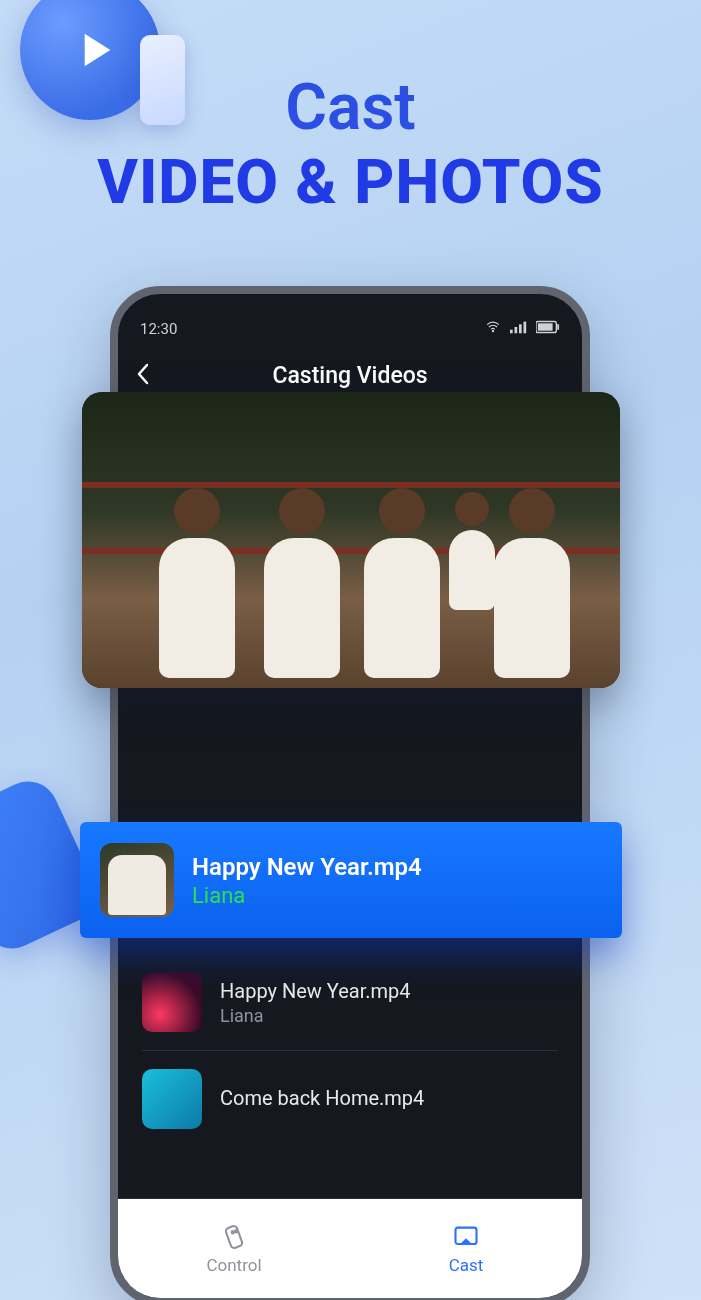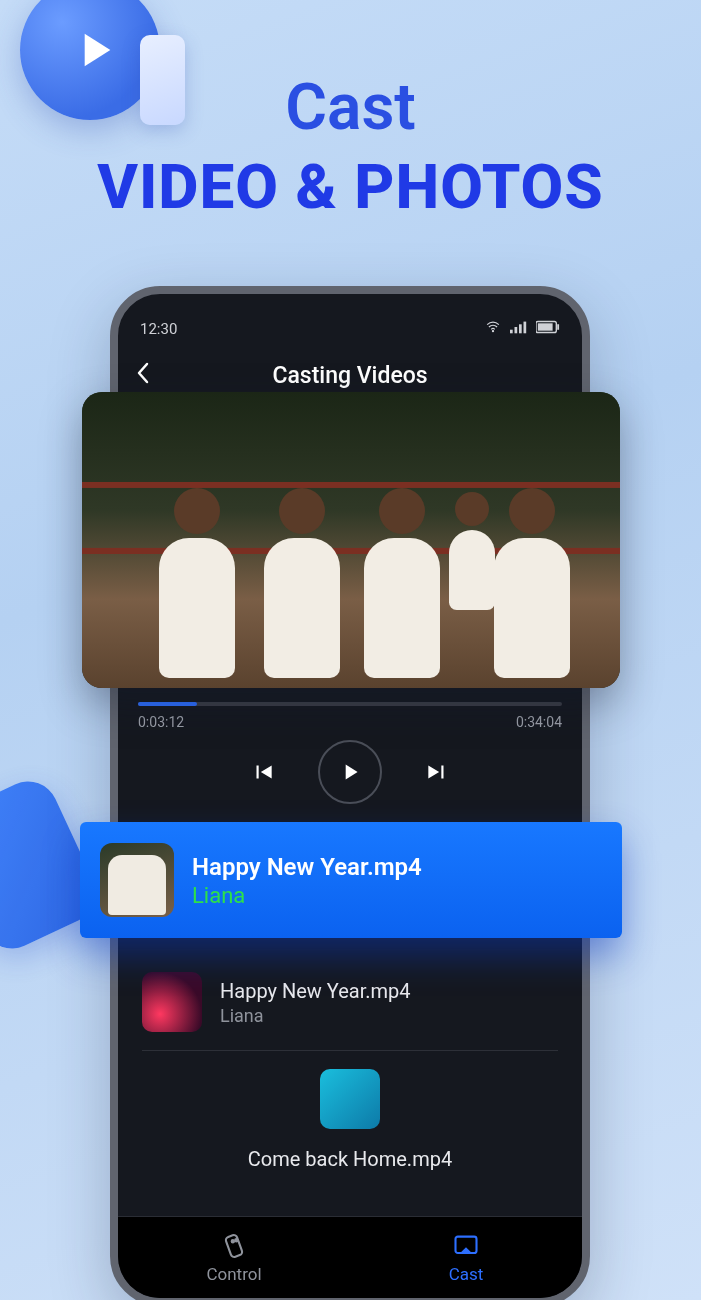--- a/index.html
+++ b/index.html
@@ -64,21 +64,20 @@
   left: 0;
   right: 0;
   text-align: center;
 }
 .headline .l1 {
   font-size: 64px;
   font-weight: 600;
   color: #2a4fe2;
 }
 .headline .l2 {
-  margin-top: 5px;
   font-size: 62px;
   font-weight: 800;
   letter-spacing: 1px;
   color: #203ae6;
 }
 
 
 .phone {
   position: absolute;
   left: 110px;
@@ -96,20 +95,21 @@
   justify-content: space-between;
   align-items: center;
   padding: 26px 22px 4px;
   color: #cfd1d6;
   font-size: 15px;
 }
 .status-bar .right { display: flex; gap: 8px; align-items: center; }
 
 .screen-header {
   display: flex;
+  align-items: center;
   padding: 20px 18px 10px;
   color: #fff;
 }
 .screen-header .back { width: 30px; }
 .screen-header .title {
   flex: 1;
   text-align: center;
   font-size: 23px;
   font-weight: 500;
   margin-left: -30px;
@@ -198,36 +198,36 @@
   position: absolute;
   top: 660px;
   left: 0; right: 0;
   padding: 0 24px;
 }
 .list-item {
   display:flex; align-items:center; gap:18px;
   padding: 18px 0;
   border-bottom: 1px solid #2d3038;
 }
-.list-item:last-child { border-bottom: none; flex-direction: column; }
+.list-item:last-child { border-bottom: none; }
 .list-item .thumb {
   width: 60px; height: 60px; border-radius: 10px;
 }
 .t0{ background: radial-gradient(circle at 30% 70%, #ff3860 0%, #3a0a28 70%);}
 .t1{ background: linear-gradient(135deg,#1fb0b0 0%, #e8c21a 50%, #e83a7a 100%);}
 .t2{ background: linear-gradient(135deg,#1abedd,#0d7aa8);}
 .list-item .meta .title{ color:#e8e9ed; font-size:20px; }
 .list-item .meta .sub{ color:#8f939c; font-size:18px; margin-top:2px;}
 
 
 .bottom-nav {
   position:absolute;
   left:0; right:0; bottom:0;
-  height: 82px;
-  background:#000000;
+  height: 100px;
+  background:#ffffff;
   border-top:1px solid #2a2d35;
   display:flex;
 }
 .nav-item{
   flex:1;
   display:flex; flex-direction:column; align-items:center; justify-content:center;
   gap:4px;
   color:#8f939c;
   font-size:17px;
 }
@@ -286,46 +286,20 @@
 
   <div class="screen-header">
     <span class="back">
       <svg width="14" height="22" viewBox="0 0 14 22" fill="none" stroke="#fff" stroke-width="2.5" stroke-linecap="round" stroke-linejoin="round">
           <path d="M11 2L3 11l8 9"></path>
         </svg>
     </span>
     <span class="title">Casting Videos</span>
   </div>
 
-  <div class="player">
-    <div class="progress">
-        <div class="fill"></div>
-      </div>
-    <div class="times">
-      <span>0:03:12</span>
-      <span>0:34:04</span>
-    </div>
-    <div class="controls">
-      <span class="ctrl">
-        <svg width="26" height="26" viewBox="0 0 24 24" fill="#fff">
-            <path d="M6 6h2v12H6zM20 6v12l-10-6z"></path>
-          </svg>
-      </span>
-      <span class="ctrl play-btn">
-        <svg width="26" height="26" viewBox="0 0 24 24" fill="#fff">
-            <path d="M8 5v14l11-7z"></path>
-          </svg>
-      </span>
-      <span class="ctrl">
-        <svg width="26" height="26" viewBox="0 0 24 24" fill="#fff">
-            <path d="M16 6h2v12h-2zM4 6v12l10-6z"></path>
-          </svg>
-      </span>
-    </div>
-  </div>
 
   <div class="list">
     <div class="list-item">
       <div class="thumb t0"></div>
       <div class="meta">
         <div class="title">Happy New Year.mp4</div>
         <div class="sub">Liana</div>
       </div>
     </div>
     <div class="list-item">

